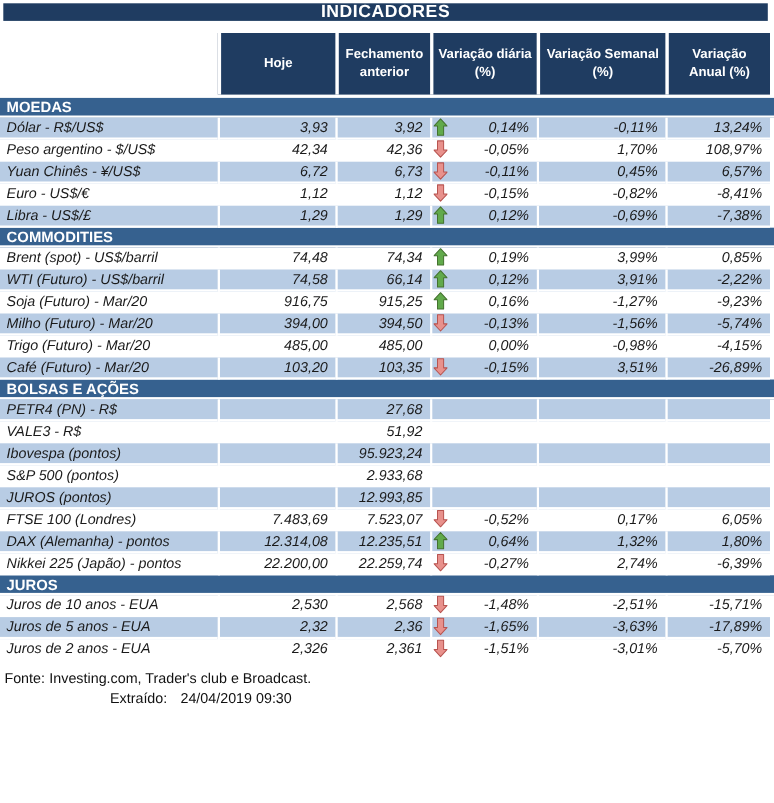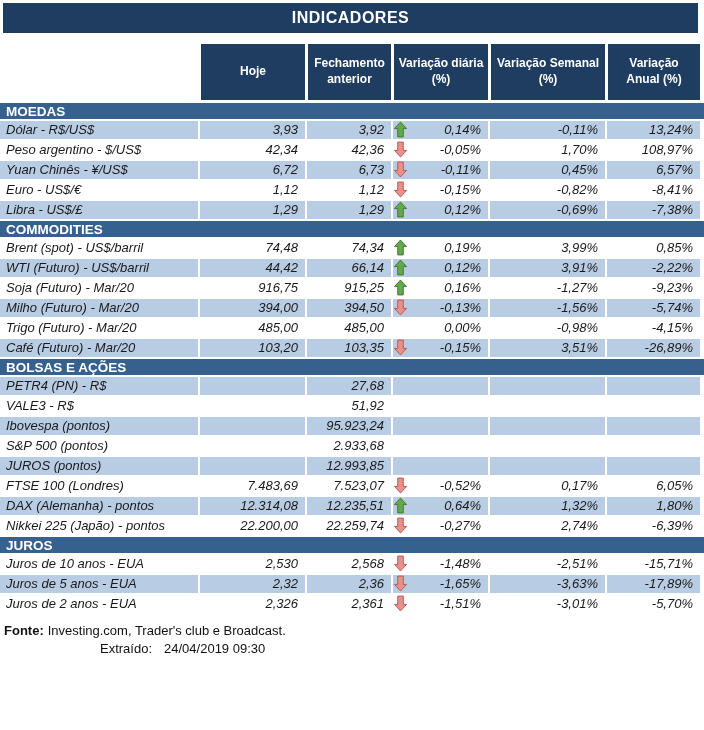--- a/index.html
+++ b/index.html
@@ -3,21 +3,21 @@
 <meta charset="utf-8">
 <style>
   html,body { margin:0; padding:0; background:#fff; }
   .page {
     position:relative; width:704px; height:730px; background:#fff;
     font-family:"Liberation Sans","DejaVu Sans",sans-serif;
     color:#1a1a1a; overflow:hidden;
     --navy:#1f3c61; --section:#36618f; --shade:#b8cce4;
   }
   .title-bar {
-    height:30px; margin:3px 6px 11px 3px; background:var(--navy);
+    height:16px; margin:3px 6px 11px 3px; background:var(--navy);
     color:#fff; font-weight:bold; font-size:16px; letter-spacing:0.5px;
     display:flex; align-items:center; justify-content:center;
   }
   .grid { display:grid; grid-template-columns:198px 107px 86px 97px 117px 95px; width:700px; }
   .header-row { height:56px; margin-bottom:3px; }
   .hcell { box-sizing:border-box; }
   .hcell.navy {
     background:var(--navy); color:#fff; font-weight:bold; font-size:12px;
     display:flex; align-items:center; justify-content:center; text-align:center;
     white-space:pre-line; line-height:1.3; border-left:3px solid #fff; padding:0 1px;
@@ -33,21 +33,21 @@
     font-size:13px; line-height:17px; padding:0 7px 0 6px;
     white-space:nowrap; overflow:hidden;
   }
   .row .cell:not(:first-child) { border-left:2px solid #fff; }
   .row .cell.num { text-align:right; }
   .row.shade .cell { background:var(--shade); }
   .cell.daily { position:relative; }
   .arrow { position:absolute; left:1px; top:0; }
   .arrow svg { display:block; }
   .footer { padding:8px 0 0 4px; font-size:13px; color:#111; }
-  .fonte-line .bold { font-weight:bold; margin-right:4px; }
+  .fonte-line .bold { font-weight:normal; margin-right:4px; }
   .extraido-line { padding-left:96px; margin-top:3px; }
   .extraido-line .lbl { margin-right:12px; }
 </style>
 </head>
 <body>
 
 <div class="page" id="page" style="--navy: #1f3c61; --section: #36618f; --shade: #b8cce4;">
 
   <div class="title-bar">INDICADORES</div>
 
@@ -134,21 +134,21 @@
         <div class="cell num daily"><span class="arrow">
             <svg width="13" height="17" viewBox="0 0 14 18">
               <polygon points="7,1 13.5,8 10,8 10,17 4,17 4,8 0.5,8" fill="#61aa4b" stroke="#44722f" stroke-width="1" stroke-linejoin="round"></polygon>
             </svg>
           </span><span>0,19%</span></div>
         <div class="cell num">3,99%</div>
         <div class="cell num">0,85%</div>
       </div>
       <div class="grid row shade">
         <div class="cell label">WTI (Futuro) - US$/barril</div>
-        <div class="cell num">44,42</div>
+        <div class="cell num">74,58</div>
         <div class="cell num">66,14</div>
         <div class="cell num daily"><span class="arrow">
             <svg width="13" height="17" viewBox="0 0 14 18">
               <polygon points="7,1 13.5,8 10,8 10,17 4,17 4,8 0.5,8" fill="#61aa4b" stroke="#44722f" stroke-width="1" stroke-linejoin="round"></polygon>
             </svg>
           </span><span>0,12%</span></div>
         <div class="cell num">3,91%</div>
         <div class="cell num">-2,22%</div>
       </div>
       <div class="grid row">

